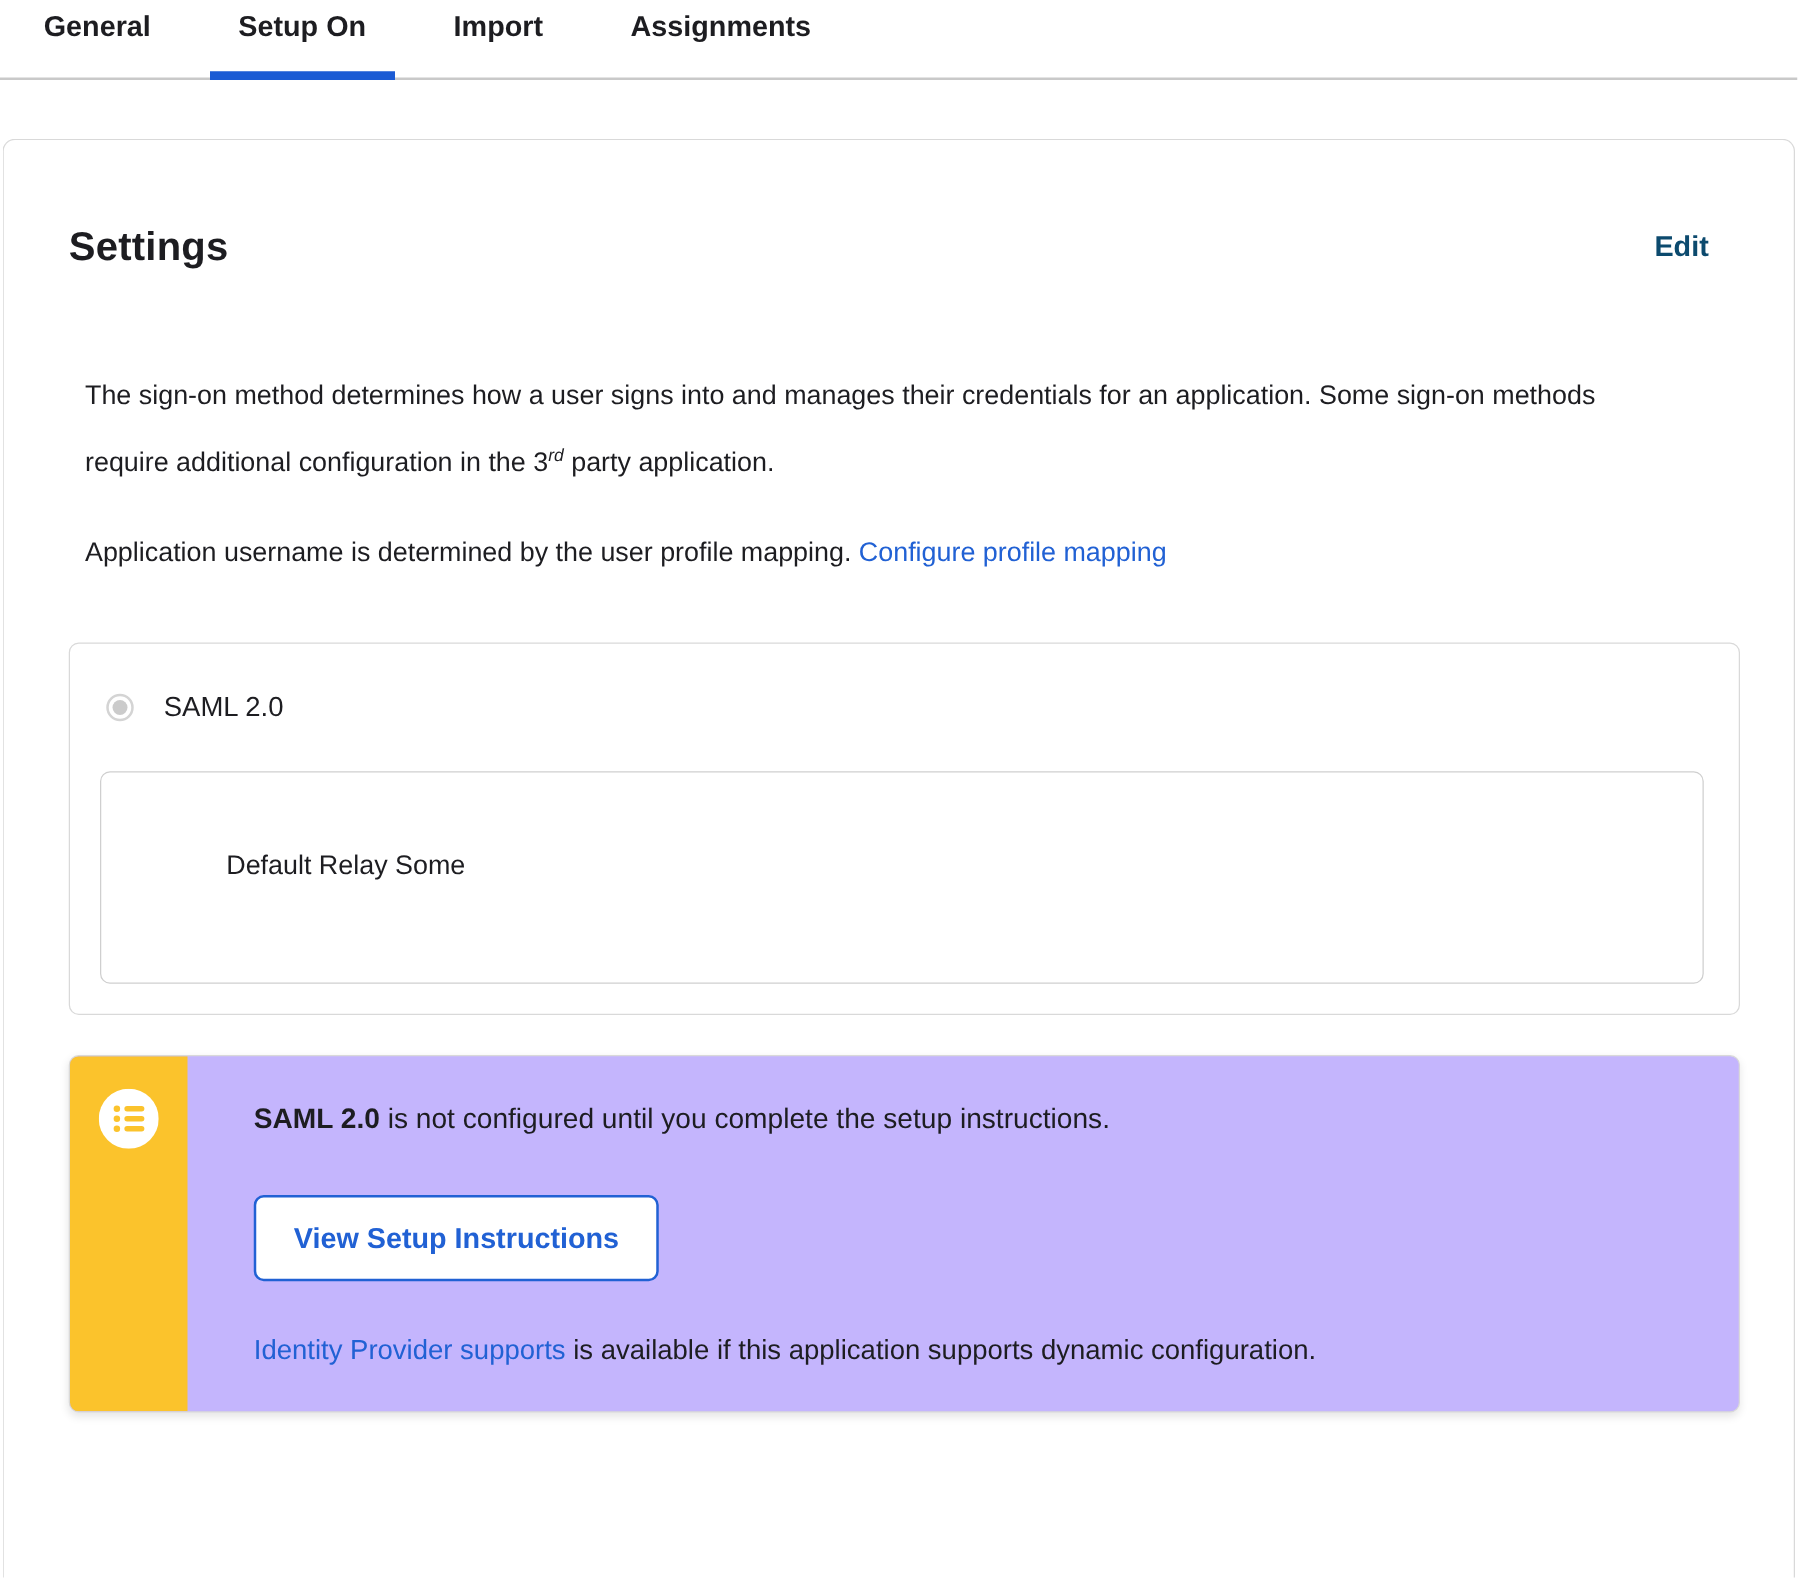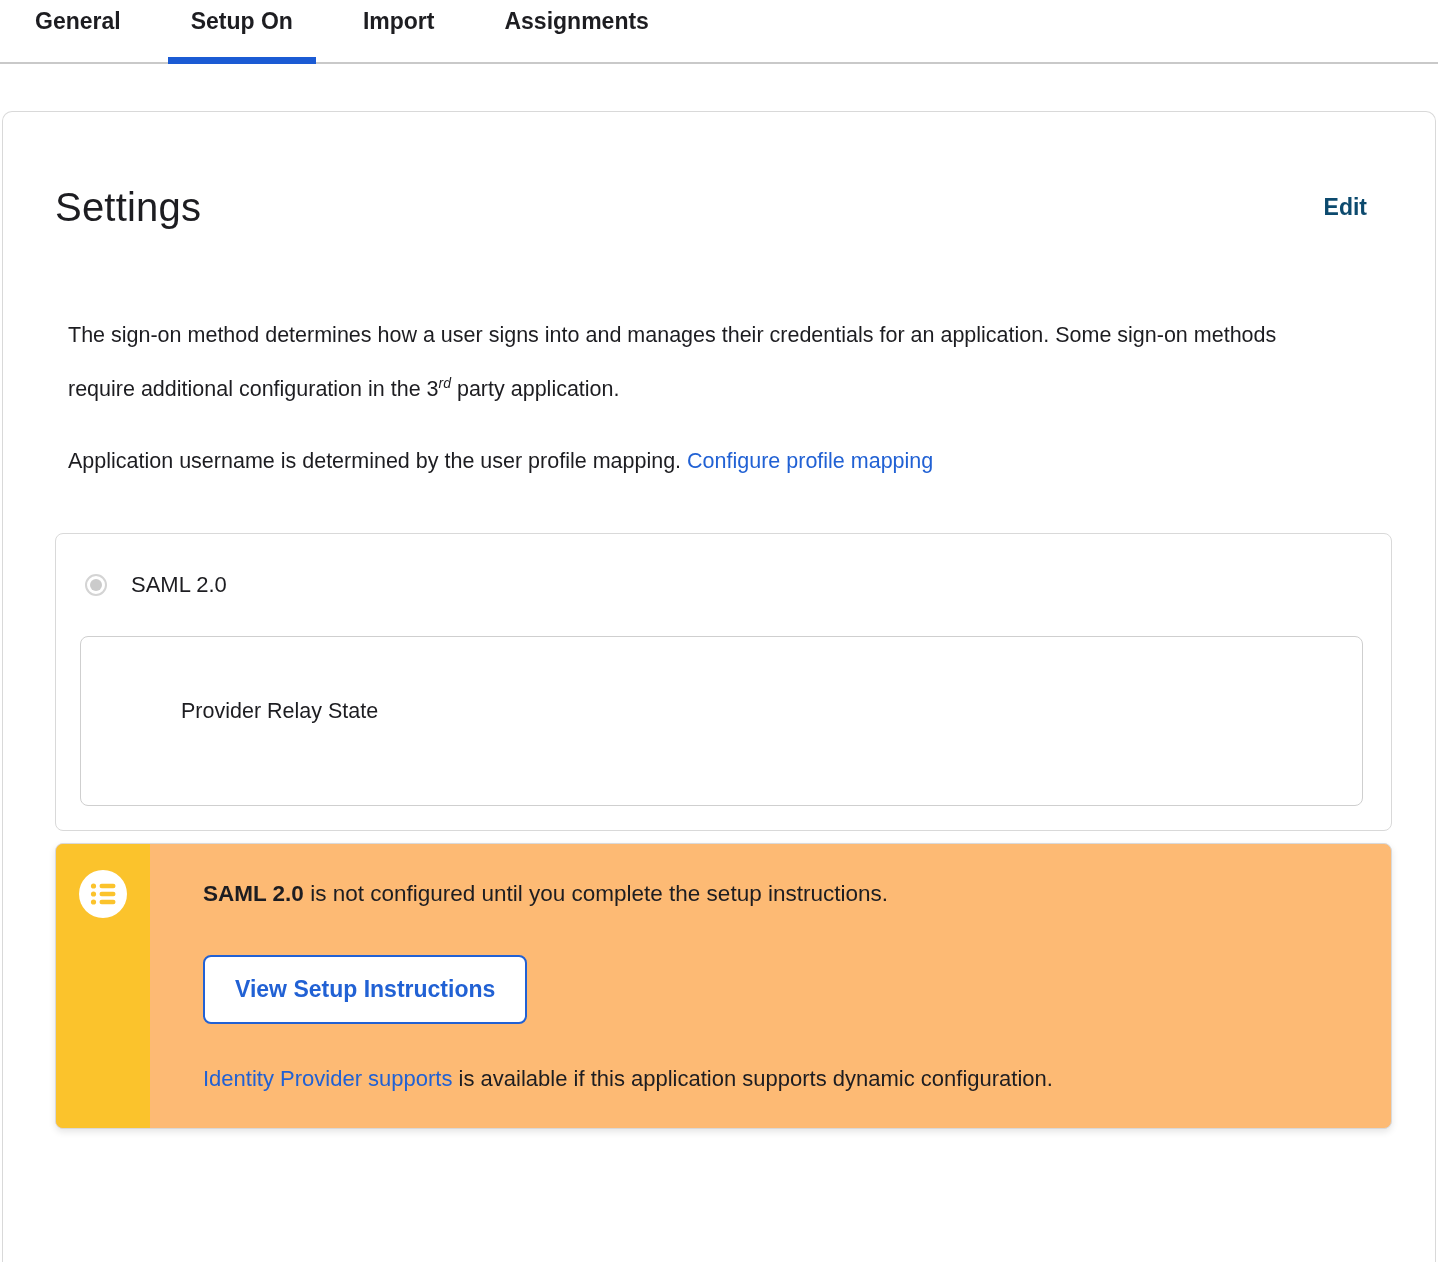--- a/index.html
+++ b/index.html
@@ -36,21 +36,21 @@
     border: 1px solid #d9d9d9;
     border-bottom: none;
     border-radius: 10px 10px 0 0;
     padding: 0 43px 0 52px;
     background: #fff;
   }
   .card-header {
     display: flex; justify-content: space-between; align-items: center;
     margin-top: 46px;
   }
-  .card-title { font-size: 40px; font-weight: normal; letter-spacing: 0.2px; }
+  .card-title { font-size: 32px; font-weight: bold; letter-spacing: 0.2px; }
   .edit-link {
     color: #0c4a6e; font-size: 23px; font-weight: bold;
     margin-right: 25px; cursor: pointer; text-decoration: none;
   }
 
   .section-heading {
     margin: 108px 0 0 13px;
     font-size: 25px; font-weight: bold;
   }
   .para {
@@ -83,26 +83,26 @@
   .inner-box {
     margin-top: 38px;
     border: 1px solid #cfcfcf; border-radius: 8px;
     height: 170px;
     padding: 62px 0 0 100px;
     font-size: 21.5px;
   }
 
   
   .callout {
-    margin-top: 12px;
+    margin-top: 32px;
     display: flex;
     border: 1px solid #d9d9d9; border-radius: 8px;
     height: 286px; overflow: hidden;
     box-shadow: 0 3px 7px rgba(0,0,0,0.10);
-    background: #fdba74;
+    background: #c4b5fd;
   }
   .callout-strip {
     width: 94px; flex-shrink: 0;
     background: #fbc32c;
     display: flex; justify-content: center; align-items: flex-start;
     padding-top: 26px;
   }
   .callout-body { padding: 36px 20px 0 53px; }
   .callout-msg { font-size: 22.5px; line-height: 28px; }
   .callout-msg b { font-weight: bold; }
@@ -139,21 +139,21 @@
   <p class="para"><span>The sign-on method determines how a user signs into and manages their credentials for an application. Some sign-on methods require additional configuration in the 3</span><sup>rd</sup><span> party application.</span></p>
 
   <p class="para second"><span>Application username is determined by the user profile mapping. </span><a class="inline-link">Configure profile mapping</a></p>
 
   <div class="saml-box">
     <div class="radio-row">
       <span class="radio"></span>
       <span class="radio-label">SAML 2.0</span>
     </div>
     <div class="inner-box">
-      <span>Provider Relay State</span>
+      <span>Default Relay Some</span>
     </div>
   </div>
 
   <div class="callout">
     <div class="callout-strip">
       <span>
         <svg width="48" height="48" viewBox="0 0 48 48">
           <circle cx="24" cy="24" r="24" fill="#ffffff"></circle>
           <circle cx="14.5" cy="16" r="2.6" fill="#fbc32c"></circle>
           <circle cx="14.5" cy="24" r="2.6" fill="#fbc32c"></circle>

